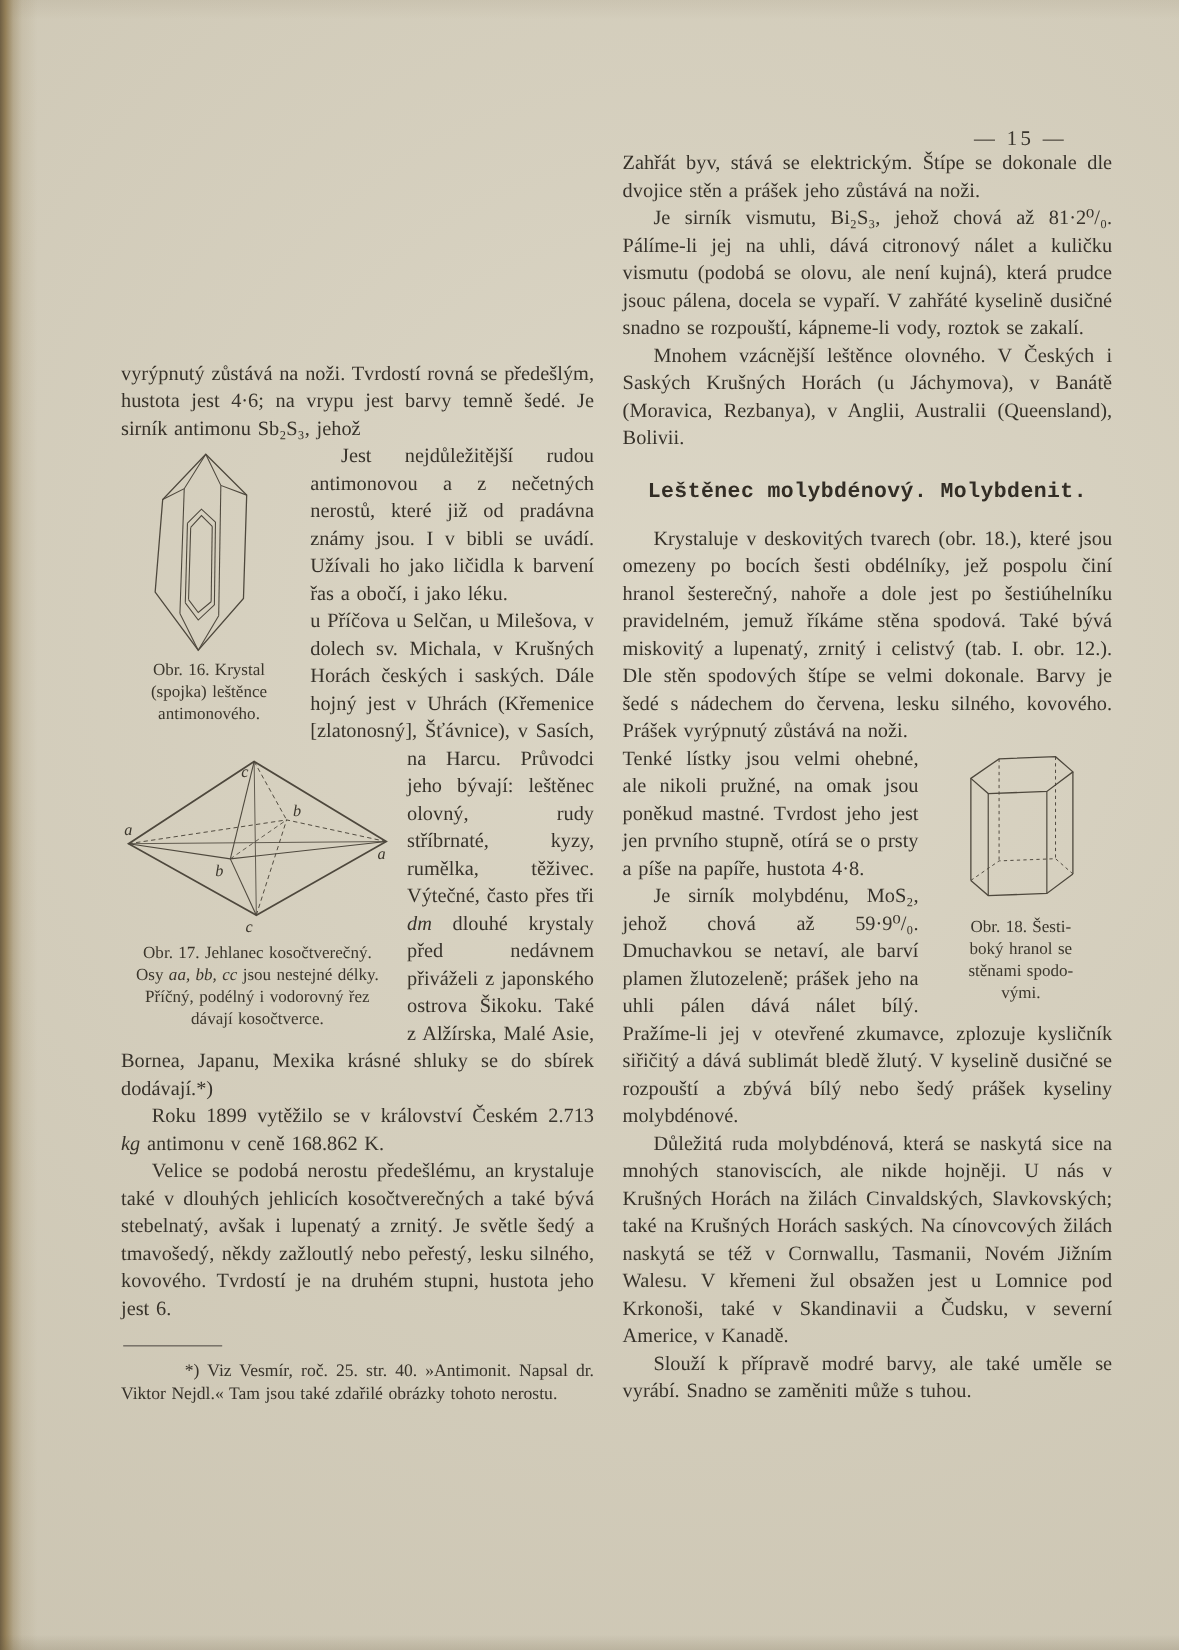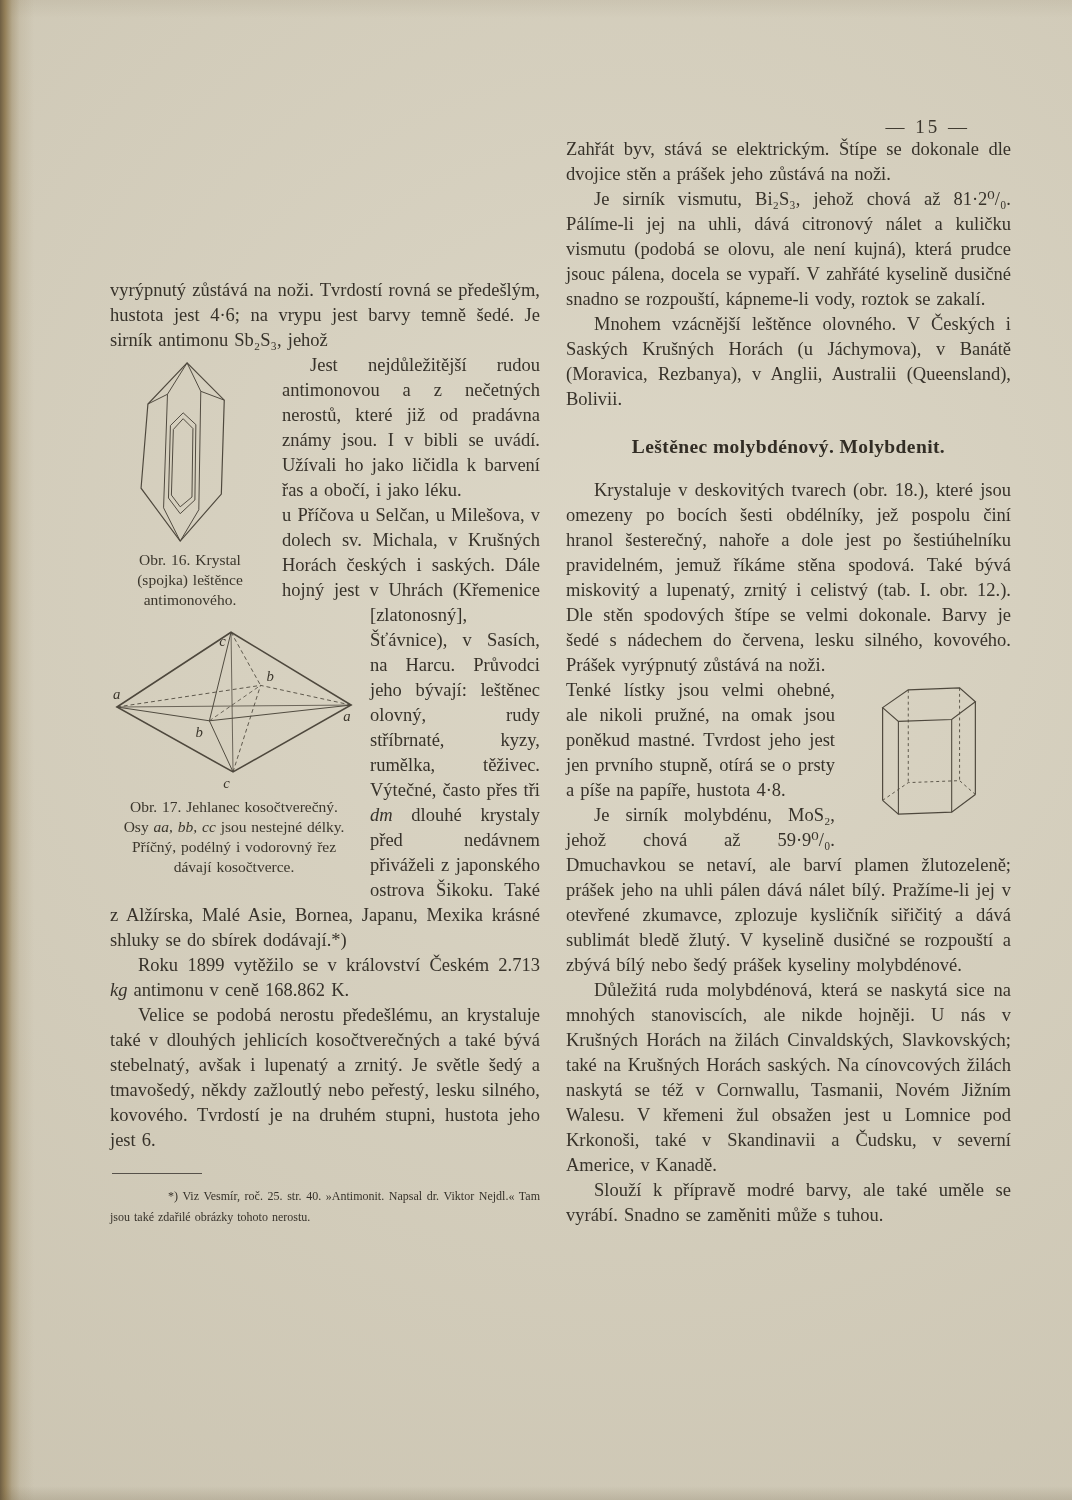--- a/index.html
+++ b/index.html
@@ -35,37 +35,37 @@
   .divider{width:1px;background:#6e6759;margin-top:4px;}
   .col-right{width:445px;margin-left:13px;}
   p{
     margin:0;text-align:justify;
     font-size:18.5px;line-height:25px;word-spacing:1.5px;
   }
   p.ind{text-indent:28px;}
   .it{font-style:italic;}
   h3{
     text-align:center;font-size:19.5px;font-weight:bold;
-    margin:24px 0 20px 0;letter-spacing:0.4px;color:#322d25;
+    margin:24px 0 20px 0;letter-spacing:0.4px;color:#322d25;font-family:Liberation Mono, monospace;
   }
   figure{margin:0;}
-  .figL16{float:left;width:160px;margin:6px 12px 8px 0;}
+  .figL16{float:left;width:160px;margin:6px 12px 18px 0;}
   .figL17{float:left;width:248px;margin:6px 12px 2px 0;}
   .figR18{float:right;width:166px;margin:2px 0 2px 10px;}
   .fig-svg{display:block;margin:0 auto 5px auto;}
   .cap{
     font-size:15.5px;line-height:20px;text-align:center;color:#3b362c;
     word-spacing:1px;
   }
   .fnrule{
     width:90px;border:0;border-top:1.2px solid #56514a;
     margin:20px 0 12px 2px;clear:both;
   }
   .footnote{
-    font-size:12px;line-height:21px;text-indent:58px;word-spacing:1px;font-family:Liberation Serif, serif;
+    font-size:16px;line-height:21px;text-indent:58px;word-spacing:1px;font-family:Liberation Serif, serif;
   }
   svg line,svg path,svg polygon,svg polyline{stroke:#4e483d;fill:none;}
   svg text{fill:#3b362c;font-family:"Liberation Serif","DejaVu Serif",serif;font-style:italic;font-size:15px;}
 </style>
 </head>
 <body>
 
 <div class="page">
   <div class="edge-left"></div>
   <div class="edge-bottom"></div>
@@ -159,20 +159,26 @@
           <polygon points="10,28 36,10 88,8 104,22 80,40 26,42" stroke-width="1.2"></polygon>
           <line x1="10" y1="28" x2="10" y2="122" stroke-width="1.2"></line>
           <line x1="104" y1="22" x2="104" y2="116" stroke-width="1.2"></line>
           <line x1="80" y1="40" x2="80" y2="134" stroke-width="1.1"></line>
           <line x1="26" y1="42" x2="26" y2="136" stroke-width="1.1"></line>
           <line x1="36" y1="10" x2="36" y2="104" stroke-width="0.9" stroke-dasharray="3,3"></line>
           <line x1="88" y1="8" x2="88" y2="102" stroke-width="0.9" stroke-dasharray="3,3"></line>
           <polyline points="10,122 26,136 80,134 104,116" stroke-width="1.2"></polyline>
           <polyline points="10,122 36,104 88,102 104,116" stroke-width="0.9" stroke-dasharray="3,3"></polyline>
         </svg>
+        <figcaption class="cap">
+          <div>Obr. 18. Šesti-</div>
+          <div>boký hranol se</div>
+          <div>stěnami spodo-</div>
+          <div>vými.</div>
+        </figcaption>
       </figure>
 
       <p>Tenké lístky jsou velmi ohebné, ale nikoli pružné, na omak jsou poněkud mastné. Tvrdost jeho jest jen prvního stupně, otírá se o prsty a píše na papíře, hustota 4·8.</p>
       <p class="ind">Je sirník molybdénu, MoS₂, jehož chová až 59·9⁰/₀. Dmuchavkou se netaví, ale barví plamen žlutozeleně; prášek jeho na uhli pálen dává nálet bílý. Pražíme-li jej v otevřené zkumavce, zplozuje kysličník siřičitý a dává sublimát bledě žlutý. V kyselině dusičné se rozpouští a zbývá bílý nebo šedý prášek kyseliny molybdénové.</p>
       <p class="ind">Důležitá ruda molybdénová, která se naskytá sice na mnohých stanoviscích, ale nikde hojněji. U nás v Krušných Horách na žilách Cinvaldských, Slavkovských; také na Krušných Horách saských. Na cínovcových žilách naskytá se též v Cornwallu, Tasmanii, Novém Jižním Walesu. V křemeni žul obsažen jest u Lomnice pod Krkonoši, také v Skandinavii a Čudsku, v severní Americe, v Kanadě.</p>
       <p class="ind">Slouží k přípravě modré barvy, ale také uměle se vyrábí. Snadno se zaměniti může s tuhou.</p>
     </div>
   </div>
 </div>
 

